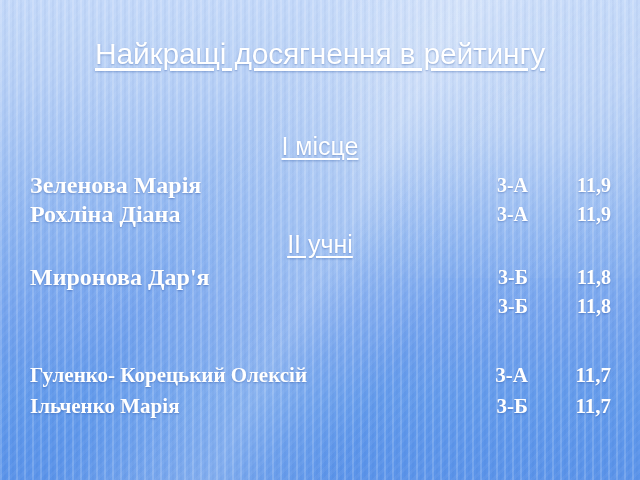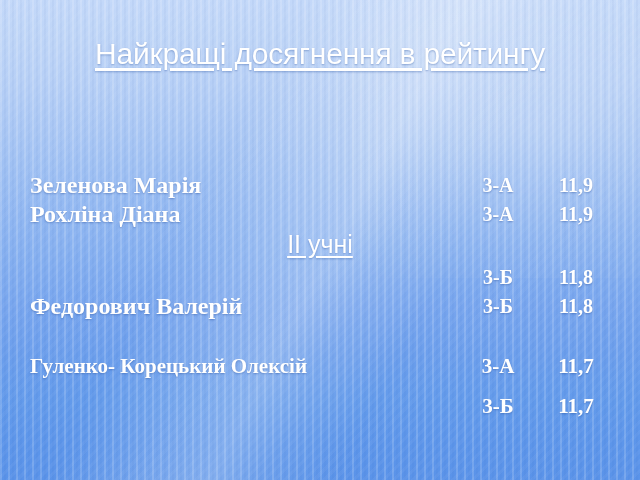--- a/index.html
+++ b/index.html
@@ -99,73 +99,75 @@
     font-family:"Liberation Serif", serif;
     font-weight:bold;
     text-shadow:0 1px 2px rgba(30,70,150,.45), 0 0 1px rgba(255,255,255,.35);
   }
   .row .nm{
     position:absolute;left:30px;top:0;
     font-size:24px;line-height:29px;white-space:nowrap;
   }
   .row .cls{
     position:absolute;left:468px;top:0;width:60px;
-    font-size:20px;line-height:29px;text-align:center;
+    font-size:20px;line-height:29px;text-align:right;
   }
   .row .sc{
     position:absolute;left:541px;top:0;width:70px;
-    font-size:20px;line-height:29px;text-align:center;
+    font-size:20px;line-height:29px;text-align:right;
   }
   
   .row.big .nm,.row.big .cls,.row.big .sc{font-size:21px;}
 </style>
 </head>
 <body>
 
 <div id="slide">
   <div id="sweep"></div>
   <div id="sweep2"></div>
   <div id="stripes"></div>
   <div id="diag"></div>
 
   <div id="content">
 
     <div class="title">
       <span class="ln">Найкращі досягнення в рейтингу</span>
     </div>
 
+    <div class="place" id="place-1">І місце</div>
 
     <div class="row" style="top:171px;">
       <span class="nm">Зеленова Марія</span>
       <span class="cls">3-А</span>
       <span class="sc">11,9</span>
     </div>
     <div class="row" style="top:200px;text-decoration:underline;">
       <span class="nm">Рохліна Діана</span>
       <span class="cls">3-А</span>
       <span class="sc">11,9</span>
     </div>
 
     <div class="place" id="place-2">ІІ учні</div>
 
     <div class="row" style="top:263px;">
+      <span class="nm">Миронова Дар'я</span>
       <span class="cls">3-Б</span>
       <span class="sc">11,8</span>
     </div>
     <div class="row" style="top:292px;">
-      <span class="nm">Федорович Валерій</span>
       <span class="cls">3-Б</span>
       <span class="sc">11,8</span>
     </div>
 
 
-    <div class="row big" style="top:352px;">
+    <div class="row big" style="top:361px;">
       <span class="nm">Гуленко- Корецький Олексій</span>
       <span class="cls">3-А</span>
       <span class="sc">11,7</span>
     </div>
     <div class="row big" style="top:392px;">
+      <span class="nm">Ільченко Марія</span>
       <span class="cls">3-Б</span>
       <span class="sc">11,7</span>
     </div>
 
   </div>
 </div>
 
 </body></html>

